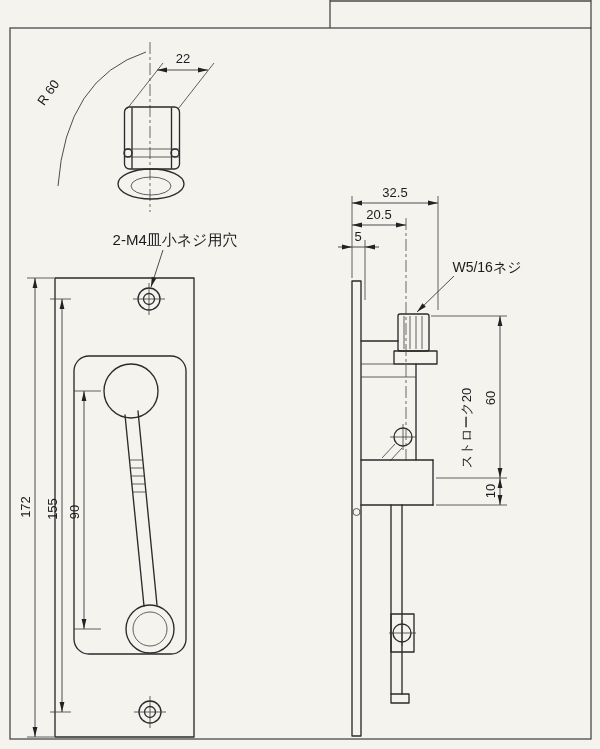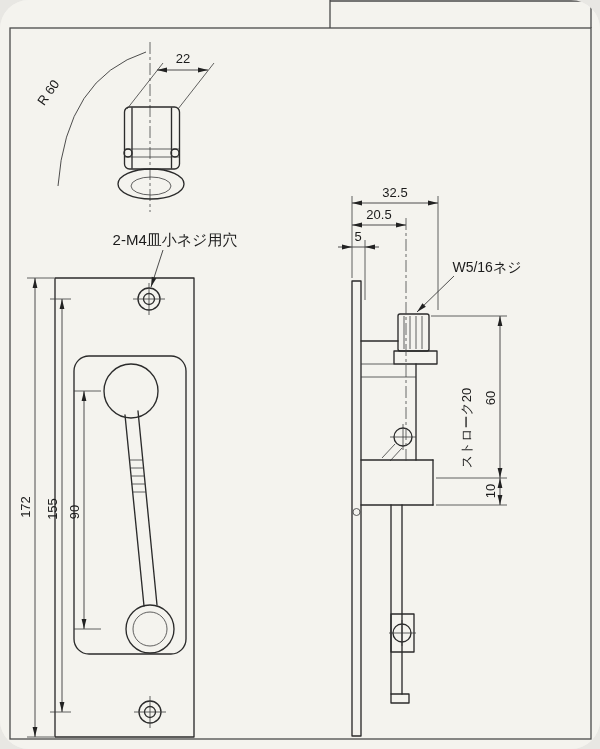--- a/index.html
+++ b/index.html
@@ -1,17 +1,17 @@
 <!DOCTYPE html>
 <html><head>
 <meta charset="utf-8">
 <style>
   html,body{margin:0;padding:0;background:#e8e7e3;}
   .sheet{width:600px;height:749px;position:relative;background:#f2f1ed;overflow:hidden;
-         font-family:"Liberation Sans","DejaVu Sans",sans-serif;border-radius:29px;}
+         font-family:"Liberation Sans","DejaVu Sans",sans-serif;}
   svg{display:block;}
   .obj{fill:none;stroke:#2b2b2b;stroke-width:1.35;stroke-linecap:round;stroke-linejoin:round;}
   .thin{fill:none;stroke:#3a3a3a;stroke-width:0.8;}
   .dim{fill:none;stroke:#3a3a3a;stroke-width:0.9;}
   .cl{fill:none;stroke:#444;stroke-width:0.8;stroke-dasharray:12 3 3 3;}
   .frame{fill:none;stroke:#4a4a4a;stroke-width:1.3;}
   .dimtext{font-size:13px;fill:#1b1b1b;}
   .notetext{font-size:15px;fill:#1b1b1b;}
   .labeltext{font-size:14px;fill:#1b1b1b;}
 </style>

